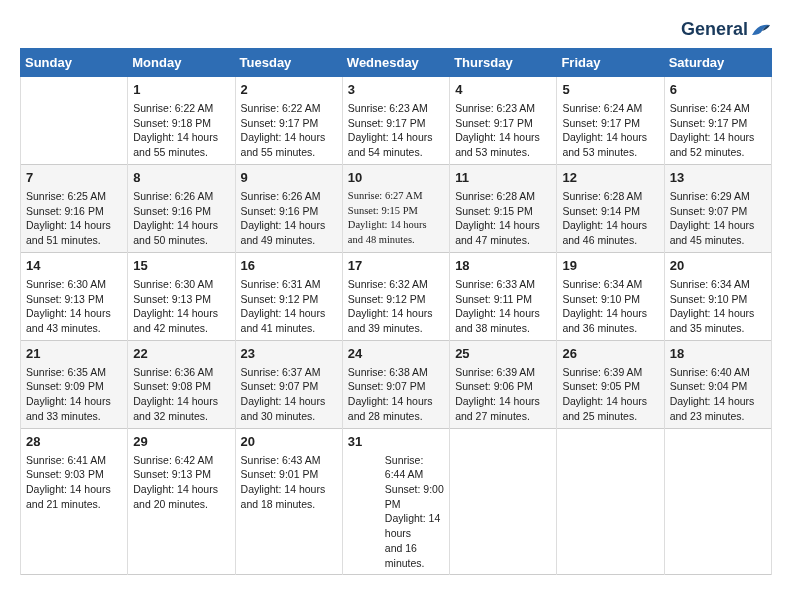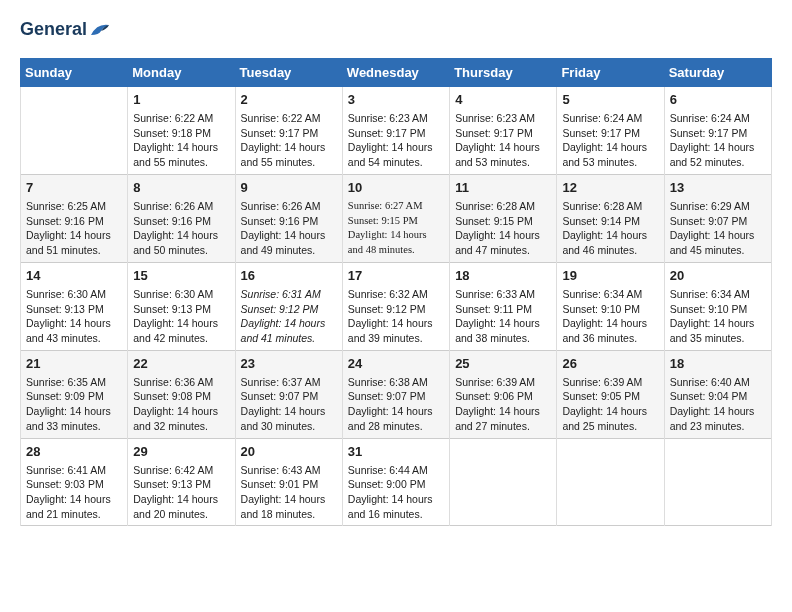--- a/index.html
+++ b/index.html
@@ -5,23 +5,23 @@
     * { box-sizing: border-box; margin: 0; padding: 0; }
     body {
       font-family: Arial, sans-serif;
       background: #fff;
       width: 792px;
       min-height: 612px;
       padding: 20px;
     }
     .header {
       display: flex;
-      justify-content: flex-start;
+      justify-content: flex-end;
       align-items: flex-start;
-      margin-bottom: 22px;
+      margin-bottom: 12px;
     }
     .logo {
       display: flex;
       align-items: center;
       gap: 4px;
     }
     .logo-text {
       font-size: 18px;
       font-weight: bold;
       color: #1a3a5c;
@@ -226,21 +226,21 @@
         </td>
         <td>
           <span class="day-num">15</span>
           <div class="day-info" style="white-space: pre-line;">Sunrise: 6:30 AM
 Sunset: 9:13 PM
 Daylight: 14 hours
 and 42 minutes.</div>
         </td>
         <td>
           <span class="day-num">16</span>
-          <div class="day-info" style="white-space: pre-line; font-style: italic;">Sunrise: 6:31 AM
+          <div class="day-info" style="white-space: pre-line;">Sunrise: 6:31 AM
 Sunset: 9:12 PM
 Daylight: 14 hours
 and 41 minutes.</div>
         </td>
         <td>
           <span class="day-num">17</span>
           <div class="day-info" style="white-space: pre-line;">Sunrise: 6:32 AM
 Sunset: 9:12 PM
 Daylight: 14 hours
 and 39 minutes.</div>
@@ -335,21 +335,21 @@
         </td>
         <td>
           <span class="day-num">20</span>
           <div class="day-info" style="white-space: pre-line;">Sunrise: 6:43 AM
 Sunset: 9:01 PM
 Daylight: 14 hours
 and 18 minutes.</div>
         </td>
         <td>
           <span class="day-num">31</span>
-          <div class="day-info" style="white-space: pre-line;">Sunrise: 6:44 AM
+          <div class="day-info" style="white-space: pre-line; margin-left: 37px;">Sunrise: 6:44 AM
 Sunset: 9:00 PM
 Daylight: 14 hours
 and 16 minutes.</div>
         </td>
         <td class="empty-cell"></td>
         <td class="empty-cell"></td>
         <td class="empty-cell"></td>
       </tr>
     </tbody>
 </table>

